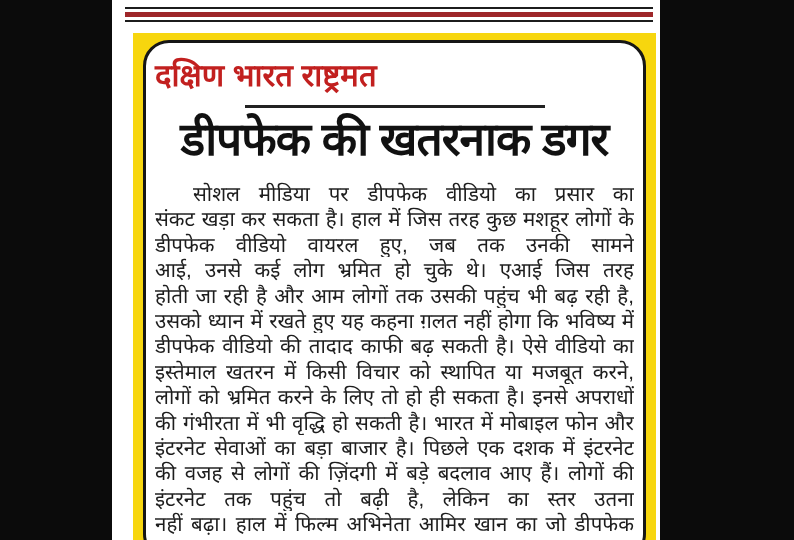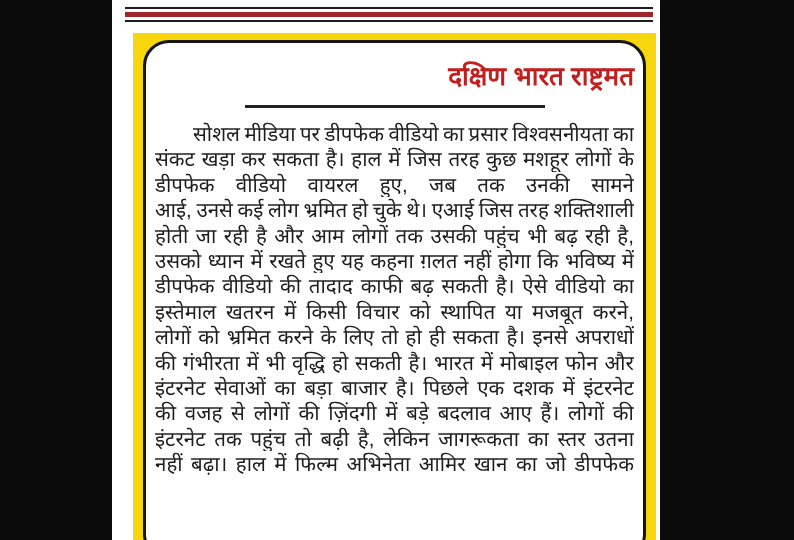--- a/index.html
+++ b/index.html
@@ -47,22 +47,22 @@
     left:10px; top:7px;
     width:503px; height:520px;
     background:var(--page-bg);
     border:3px solid var(--frame-border);
     border-radius:26px;
     overflow:hidden;
     padding:0 9px;
   }
   .masthead{
     margin-top:8px;
-    text-align:right;
-    font-size:26px;
+    text-align:left;
+    font-size:31px;
     line-height:50px;
     font-weight:bold;
     color:var(--masthead-red);
     white-space:nowrap;
     letter-spacing:0px;
   }
   .masthead-underline{
     width:300px;
     height:0;
     border-top:3px solid #222222;
@@ -106,31 +106,31 @@
     <div class="rule thin"></div>
   </div>
 
   <div class="frame">
     <div class="inner">
 
       <div class="masthead">दक्षिण भारत राष्ट्रमत</div>
 
       <div class="masthead-underline"></div>
 
+      <h1 class="headline">डीपफेक की खतरनाक डगर</h1>
 
       <div class="article-body">
           <div class="body-line first">
             <span>सोशल</span>
             <span>मीडिया</span>
             <span>पर</span>
             <span>डीपफेक</span>
             <span>वीडियो</span>
             <span>का</span>
             <span>प्रसार</span>
-            <span>विश्वसनीयता</span>
             <span>का</span>
           </div>
           <div class="body-line">
             <span>संकट</span>
             <span>खड़ा</span>
             <span>कर</span>
             <span>सकता</span>
             <span>है।</span>
             <span>हाल</span>
             <span>में</span>
@@ -156,21 +156,20 @@
             <span>उनसे</span>
             <span>कई</span>
             <span>लोग</span>
             <span>भ्रमित</span>
             <span>हो</span>
             <span>चुके</span>
             <span>थे।</span>
             <span>एआई</span>
             <span>जिस</span>
             <span>तरह</span>
-            <span>शक्तिशाली</span>
           </div>
           <div class="body-line">
             <span>होती</span>
             <span>जा</span>
             <span>रही</span>
             <span>है</span>
             <span>और</span>
             <span>आम</span>
             <span>लोगों</span>
             <span>तक</span>
@@ -280,21 +279,20 @@
             <span>की</span>
           </div>
           <div class="body-line">
             <span>इंटरनेट</span>
             <span>तक</span>
             <span>पहुंच</span>
             <span>तो</span>
             <span>बढ़ी</span>
             <span>है,</span>
             <span>लेकिन</span>
-            <span>जागरूकता</span>
             <span>का</span>
             <span>स्तर</span>
             <span>उतना</span>
           </div>
           <div class="body-line">
             <span>नहीं</span>
             <span>बढ़ा।</span>
             <span>हाल</span>
             <span>में</span>
             <span>फिल्म</span>

